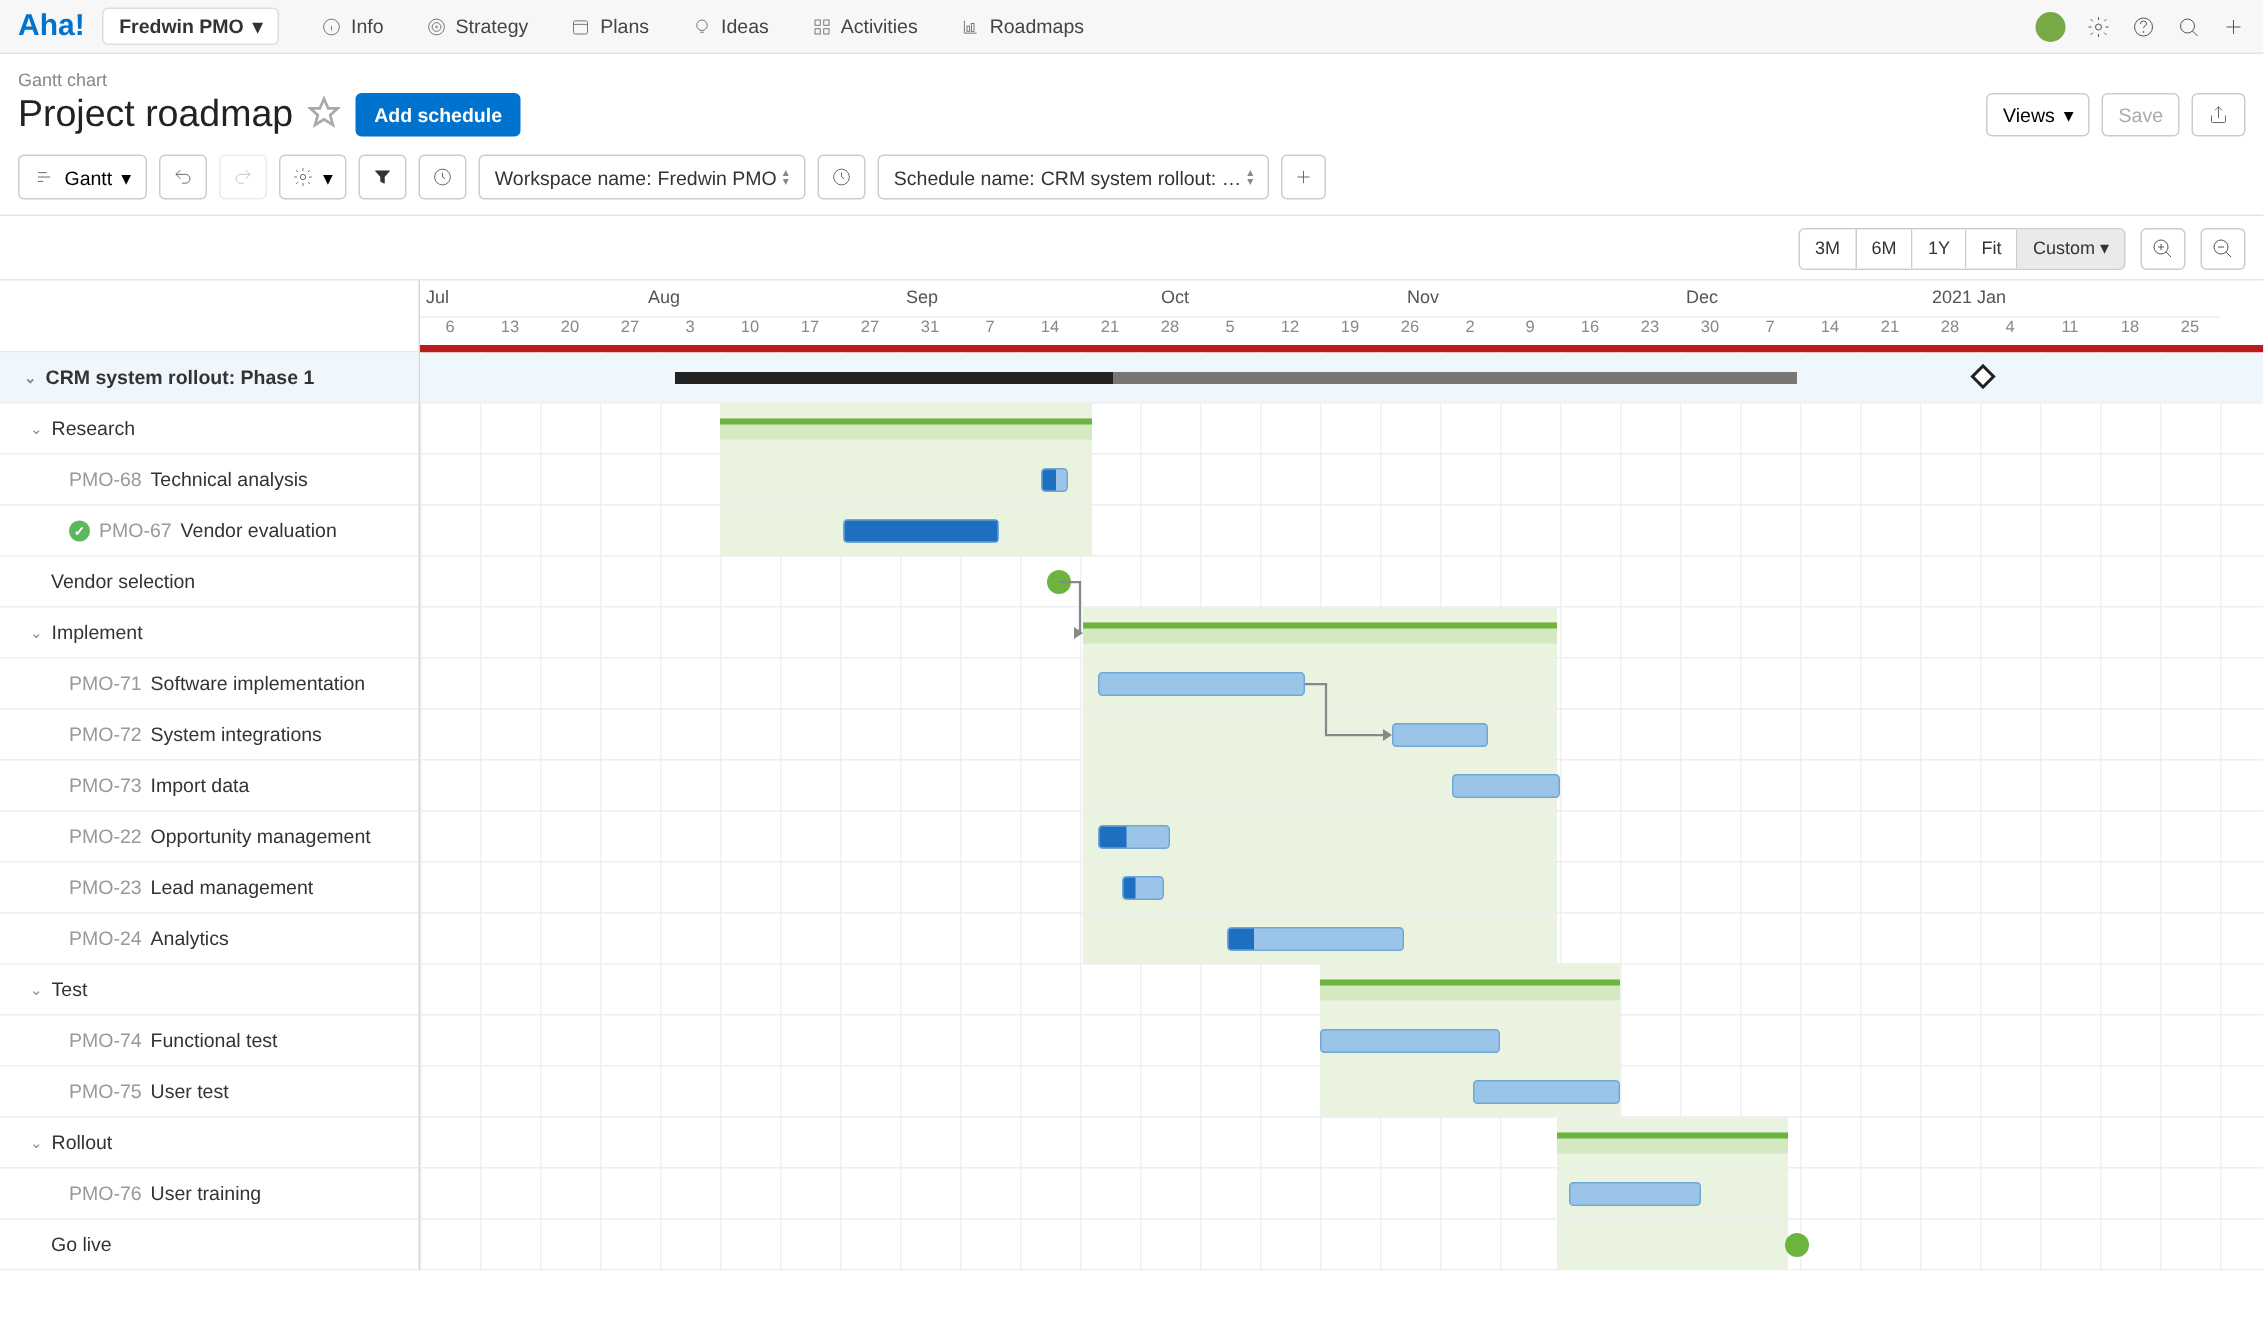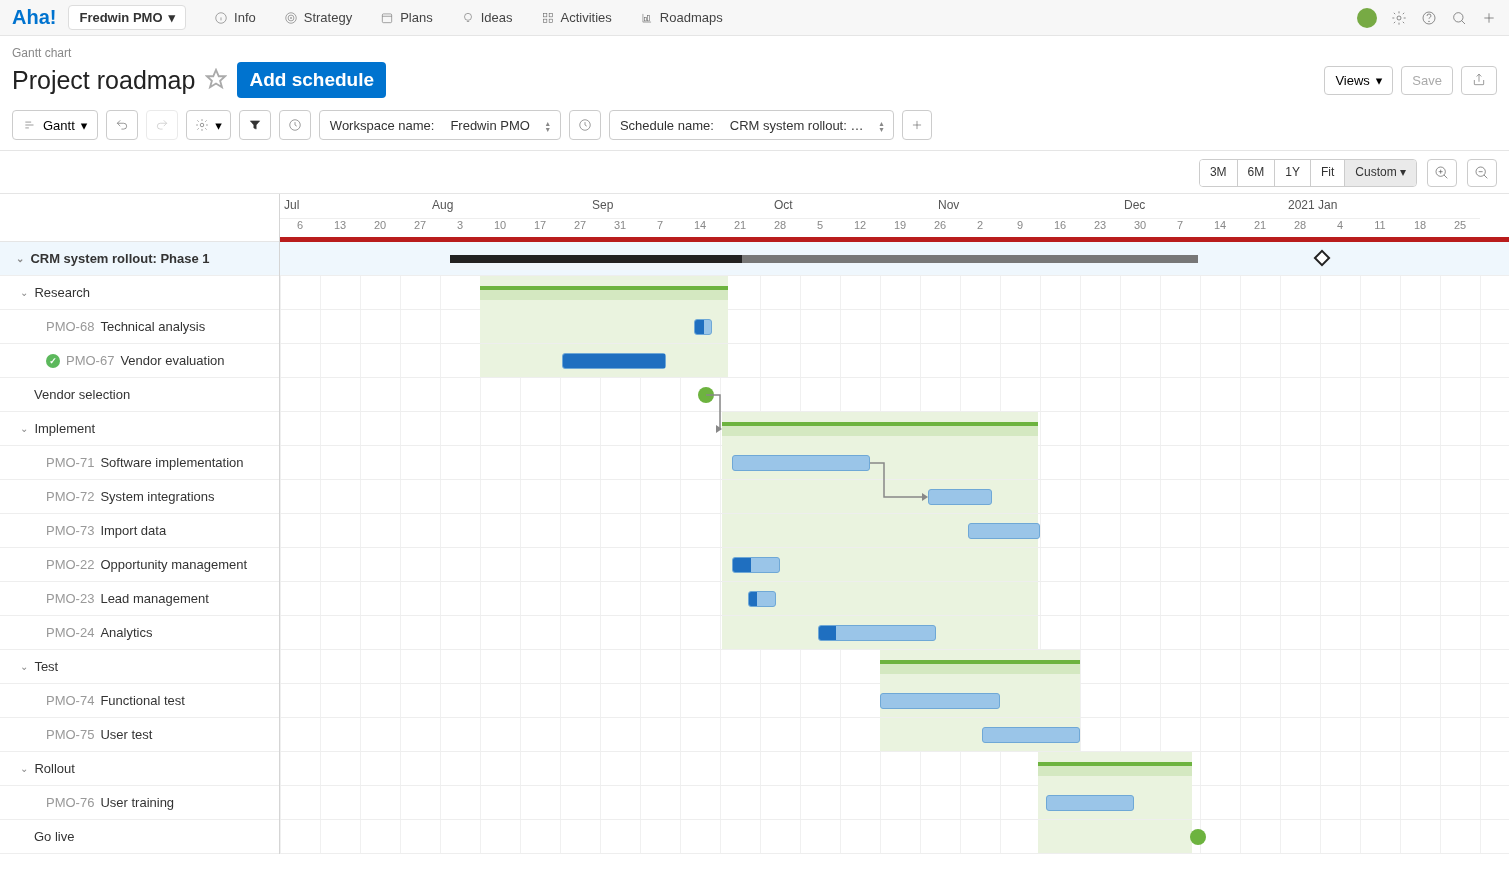--- a/index.html
+++ b/index.html
@@ -14,31 +14,31 @@
   .topnav-right { margin-left:auto; display:flex; align-items:center; gap:14px;}
   .avatar { width:20px; height:20px; border-radius:50%; background:#7a4; display:inline-block;}
   .icn { width:16px; height:16px; stroke:#555; fill:none; cursor:pointer;}
   
   
   .page-head { padding:10px 12px 8px; }
   .crumb { font-size:12px; color:#888; margin-bottom:2px;}
   .title-row { display:flex; align-items:center; gap:10px;}
   .page-title { font-size:25px; font-weight:500; color:#222;}
   .star-btn svg { width:22px; height:22px; fill:none; stroke:#aaa; stroke-width:2;}
-  .add-schedule { background:#0073cf; color:#fff; border:none; border-radius:4px; padding:7px 12px; font-size:19px; font-weight:600; cursor:pointer;}
+  .add-schedule { background:#0073cf; color:#fff; border:none; border-radius:4px; padding:7px 12px; font-size:13px; font-weight:600; cursor:pointer;}
   .head-right { margin-left:auto; display:flex; gap:8px;}
   .btn { background:#fff; border:1px solid #ccc; border-radius:4px; padding:6px 10px; font-size:13px; cursor:pointer; display:flex; align-items:center; gap:6px;}
   .btn.disabled { color:#aaa; }
   
   
   .toolbar { display:flex; align-items:center; gap:8px; padding:4px 12px 10px; border-bottom:1px solid #e5e5e5;}
   .tb-btn { background:#fff; border:1px solid #ccc; border-radius:4px; padding:6px 10px; font-size:13px; cursor:pointer; display:flex; align-items:center; gap:6px; height:30px;}
   .tb-btn.small { padding:6px 8px; }
   .tb-btn svg { width:14px; height:14px; stroke:#555; fill:none;}
-  .tb-btn.filter-pill { display:flex; gap:16px; align-items:flex-end; color:#333;}
+  .tb-btn.filter-pill { display:flex; gap:4px; align-items:center; color:#333;}
   .caret-icons { display:flex; flex-direction:column; line-height:6px; font-size:8px; color:#888;}
   .add-filter { border:1px solid #ccc; border-radius:4px; width:30px; height:30px; display:flex; align-items:center; justify-content:center; cursor:pointer;}
   
   
   .zoom-row { display:flex; justify-content:flex-end; padding:8px 12px 6px; gap:10px; }
   .seg-group { display:flex; border:1px solid #ccc; border-radius:4px; overflow:hidden;}
   .seg { padding:5px 10px; font-size:12px; cursor:pointer; border-right:1px solid #ccc; background:#fff;}
   .seg:last-child { border-right:none;}
   .seg.active { background:#eaeaea;}
   .zicon { width:30px; height:28px; border:1px solid #ccc; border-radius:4px; display:flex; align-items:center; justify-content:center; cursor:pointer;}
@@ -354,21 +354,21 @@
         <div class="g-row milestone">
           <span>Go live</span>
         </div>
       </div>
   </div>
   <div class="timeline">
     <div class="time-header">
       <div class="month-row" id="month-row">
           <span class="month-cell" style="left: 4px;">Jul</span>
           <span class="month-cell" style="left: 152px;">Aug</span>
-          <span class="month-cell" style="left: 312px;">Sep</span>
+          <span class="month-cell" style="left: 324px;">Sep</span>
           <span class="month-cell" style="left: 494px;">Oct</span>
           <span class="month-cell" style="left: 658px;">Nov</span>
           <span class="month-cell" style="left: 844px;">Dec</span>
           <span class="month-cell" style="left: 1008px;">2021 Jan</span>
         </div>
       <div class="day-row" id="day-row">
           <div class="day-cell">6</div>
           <div class="day-cell">13</div>
           <div class="day-cell">20</div>
           <div class="day-cell">27</div>

